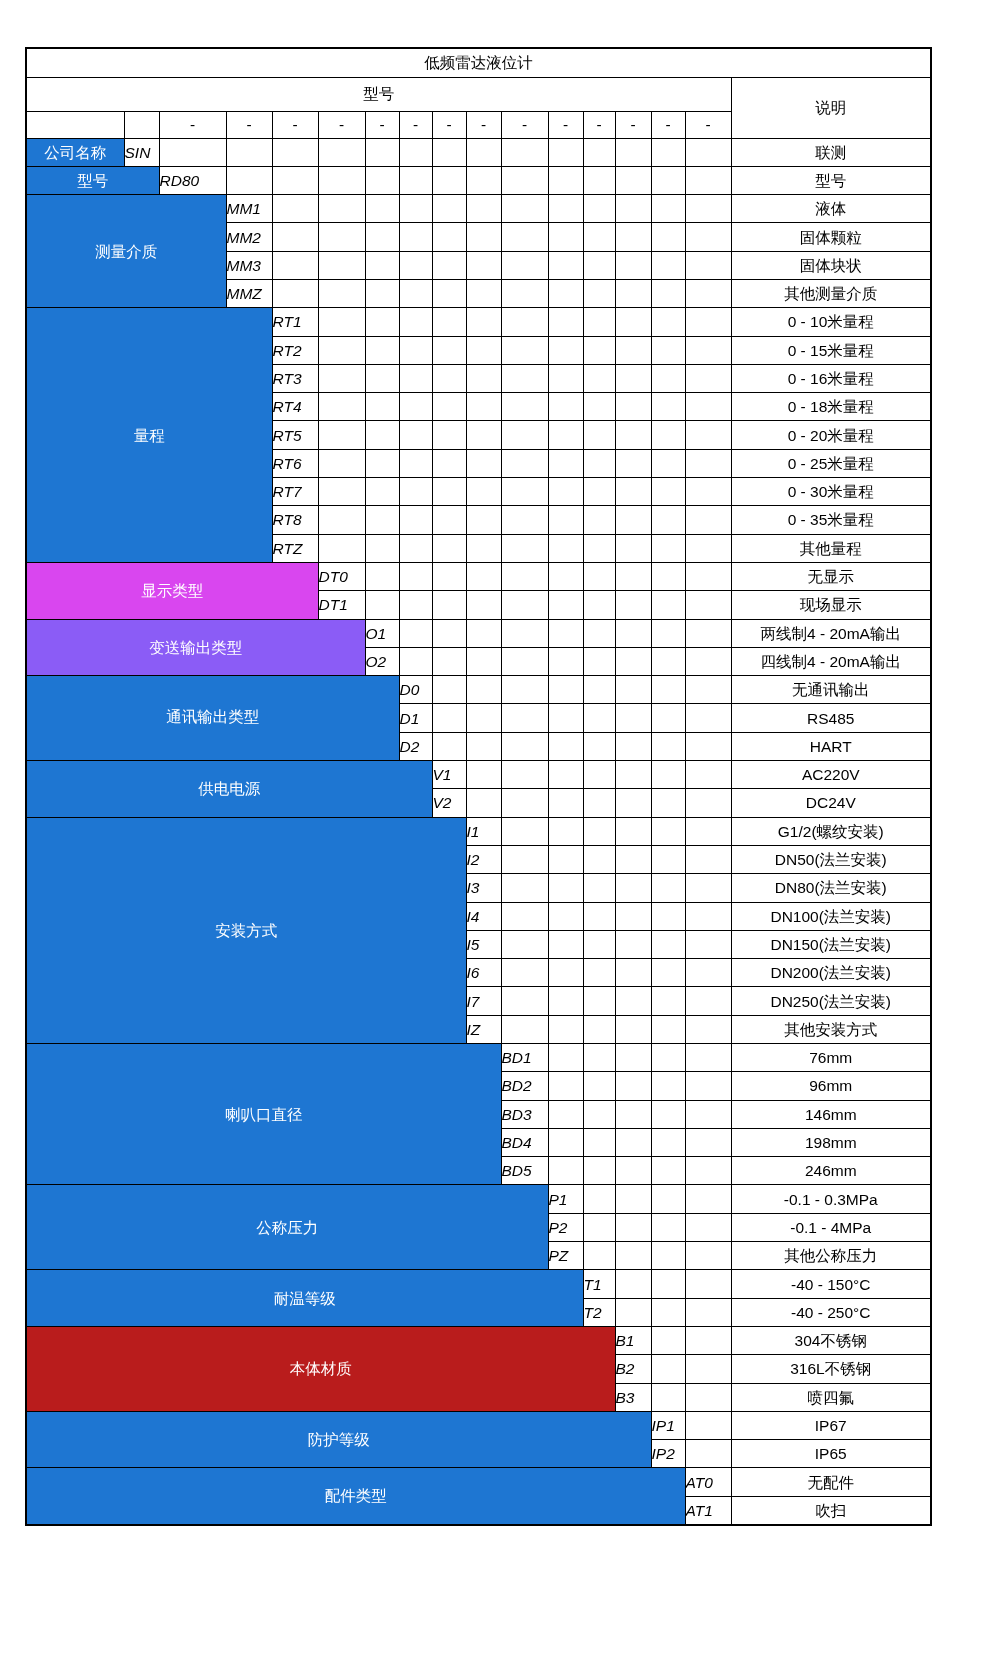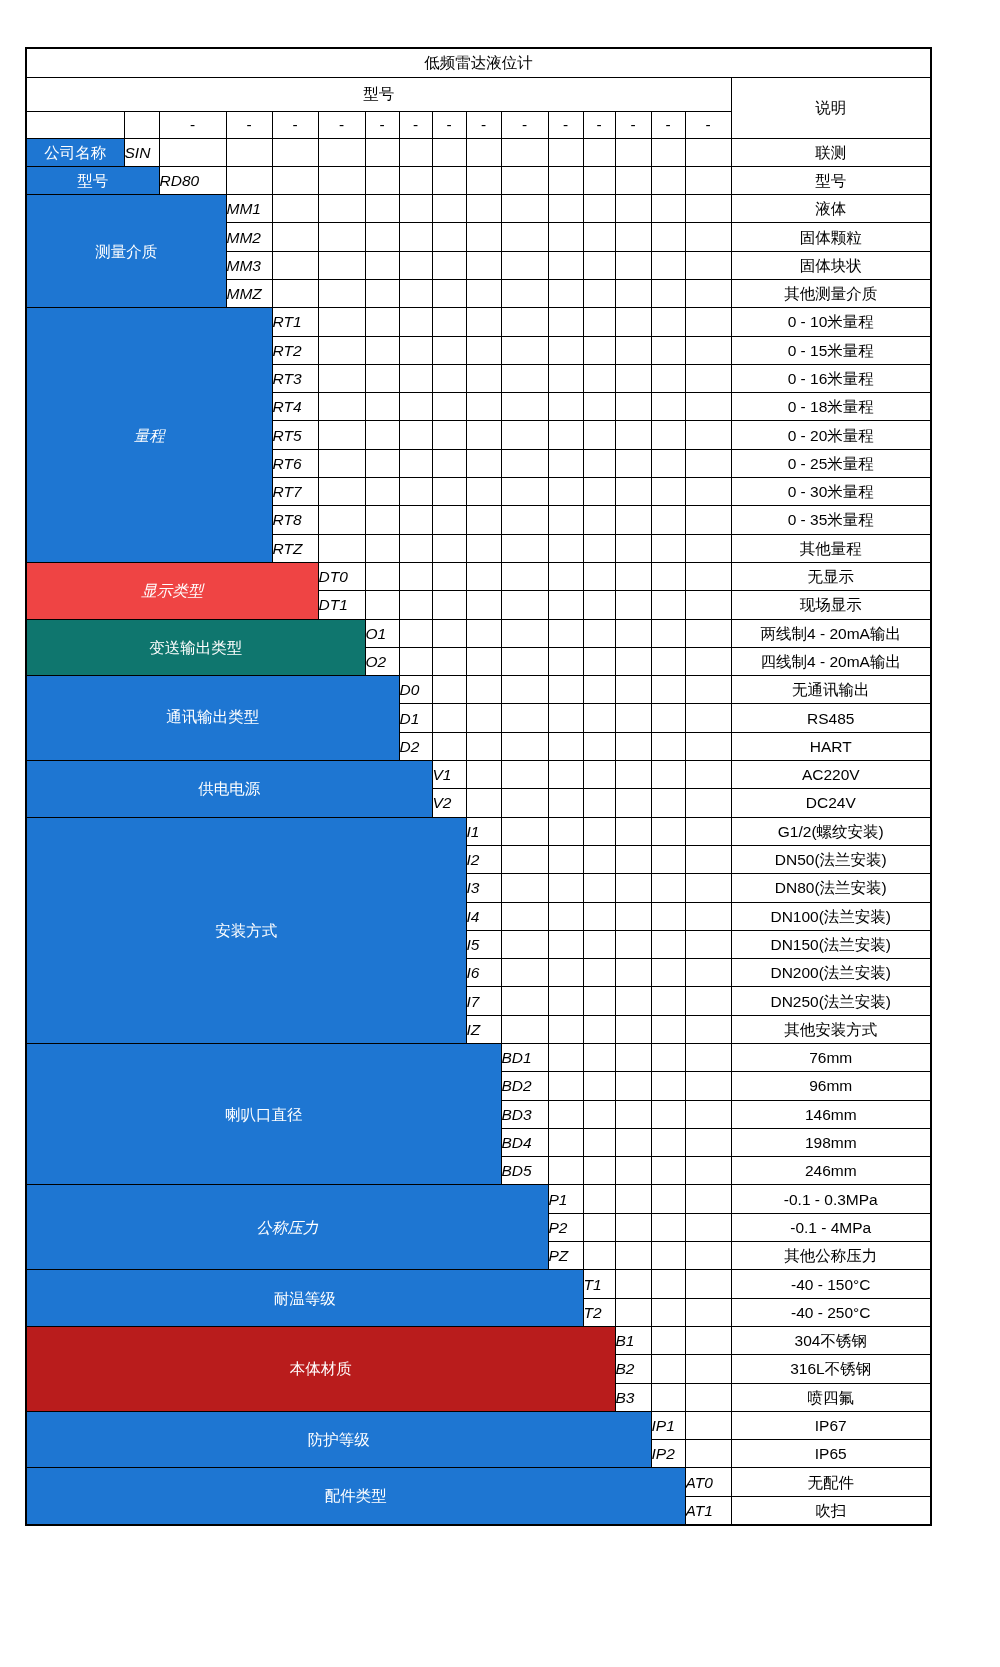--- a/index.html
+++ b/index.html
@@ -188,21 +188,21 @@
         <td></td>
         <td></td>
         <td></td>
         <td></td>
         <td></td>
         <td></td>
         <td></td>
         <td class="desc-cell">其他测量介质</td>
       </tr>
       <tr class="data-row">
-        <td class="cat-cell" colspan="4" rowspan="9" style="background: rgb(30, 118, 210); font-style: italic;">量程</td>
+        <td class="cat-cell" colspan="4" rowspan="9" style="background: rgb(30, 118, 210);">量程</td>
         <td class="code-cell">RT1</td>
         <td></td>
         <td></td>
         <td></td>
         <td></td>
         <td></td>
         <td></td>
         <td></td>
         <td></td>
         <td></td>
@@ -324,21 +324,21 @@
         <td></td>
         <td></td>
         <td></td>
         <td></td>
         <td></td>
         <td></td>
         <td></td>
         <td class="desc-cell">其他量程</td>
       </tr>
       <tr class="data-row">
-        <td class="cat-cell" colspan="5" rowspan="2" style="background: #ef4444; font-style: italic;">显示类型</td>
+        <td class="cat-cell" colspan="5" rowspan="2" style="background: #d946ef;">显示类型</td>
         <td class="code-cell">DT0</td>
         <td></td>
         <td></td>
         <td></td>
         <td></td>
         <td></td>
         <td></td>
         <td></td>
         <td></td>
         <td></td>
@@ -353,21 +353,21 @@
         <td></td>
         <td></td>
         <td></td>
         <td></td>
         <td></td>
         <td></td>
         <td></td>
         <td class="desc-cell">现场显示</td>
       </tr>
       <tr class="data-row">
-        <td class="cat-cell" colspan="6" rowspan="2" style="background: #0f766e;">变送输出类型</td>
+        <td class="cat-cell" colspan="6" rowspan="2" style="background: #8b5cf6;">变送输出类型</td>
         <td class="code-cell">O1</td>
         <td></td>
         <td></td>
         <td></td>
         <td></td>
         <td></td>
         <td></td>
         <td></td>
         <td></td>
         <td></td>
@@ -567,21 +567,21 @@
       <tr class="data-row">
         <td class="code-cell">BD5</td>
         <td></td>
         <td></td>
         <td></td>
         <td></td>
         <td></td>
         <td class="desc-cell">246mm</td>
       </tr>
       <tr class="data-row">
-        <td class="cat-cell" colspan="11" rowspan="3" style="background: rgb(30, 118, 210); font-style: italic;">公称压力</td>
+        <td class="cat-cell" colspan="11" rowspan="3" style="background: rgb(30, 118, 210);">公称压力</td>
         <td class="code-cell">P1</td>
         <td></td>
         <td></td>
         <td></td>
         <td></td>
         <td class="desc-cell">-0.1 - 0.3MPa</td>
       </tr>
       <tr class="data-row">
         <td class="code-cell">P2</td>
         <td></td>

